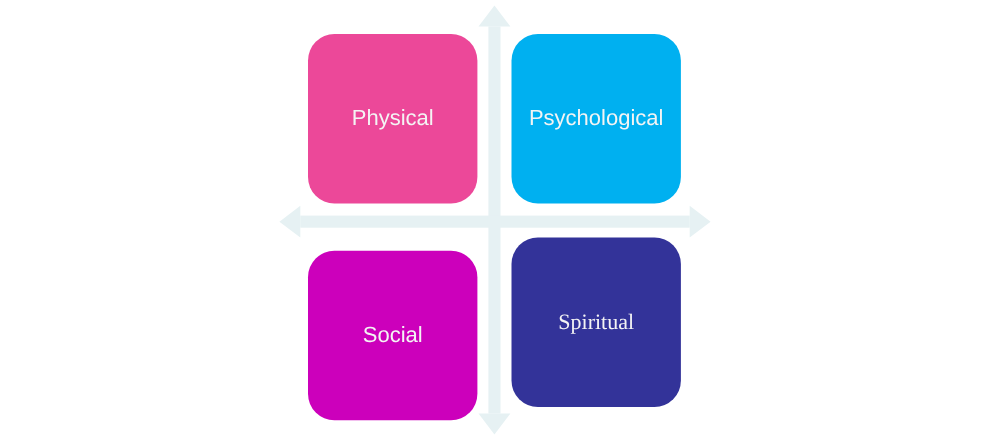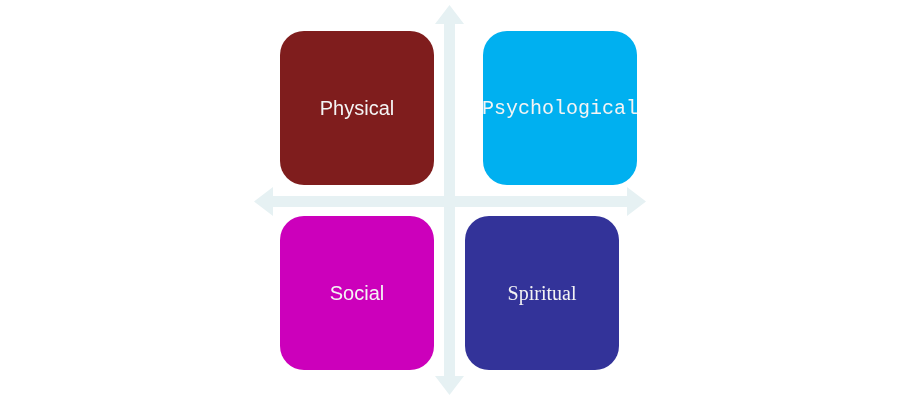--- a/index.html
+++ b/index.html
@@ -3,22 +3,22 @@
 <meta charset="utf-8">
 <style>
   html, body { margin:0; padding:0; }
   body { width:900px; height:400px; background:#ffffff; position:relative; overflow:hidden;
          font-family:"Liberation Sans", sans-serif; }
   #axes { position:absolute; left:0; top:0; width:900px; height:400px; }
   .box { position:absolute; width:154px; height:154px; border-radius:24px;
          display:flex; align-items:center; justify-content:center;
          color:#f4f4f4; font-size:20px; }
   #q1 { left:280px; top:31px; }
-  #q2 { left:483px; top:31px;font-family:Liberation Mono, monospace; }
-  #q3 { left:280px; top:216px;align-items:center; }
+  #q2 { left:465px; top:31px; }
+  #q3 { left:280px; top:228px;align-items:center; }
   #q4 { left:465px; top:216px;font-family:Liberation Serif, serif; }
 </style>
 </head>
 <body>
 
 <svg id="axes" viewBox="0 0 900 400">
   <g fill="#e6f1f3">
 
     <rect x="444" y="24" width="11" height="352"></rect>
 
@@ -27,21 +27,21 @@
     <polygon points="449.5,395 464,376 435,376"></polygon>
 
     <rect x="273" y="196" width="354" height="11"></rect>
 
     <polygon points="254,201.5 273,187 273,216"></polygon>
 
     <polygon points="646,201.5 627,187 627,216"></polygon>
   </g>
 </svg>
 
-<div id="q1" class="box" style="background:#7f1d1d">
+<div id="q1" class="box" style="background:#ec4899">
   <span>Physical</span>
 </div>
 <div id="q2" class="box" style="background:#00b0f0">
   <span>Psychological</span>
 </div>
 <div id="q3" class="box" style="background:#cc00bb">
   <span>Social</span>
 </div>
 <div id="q4" class="box" style="background:#333399">
   <span>Spiritual</span>

